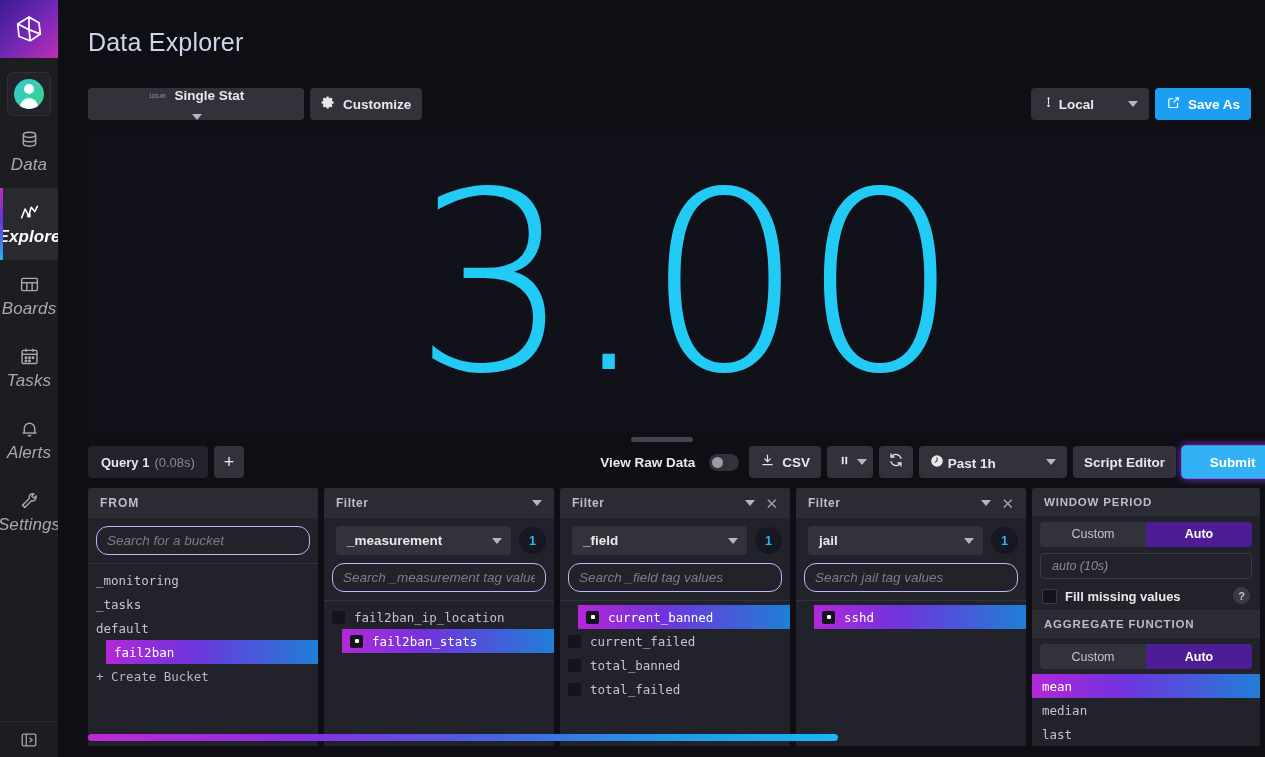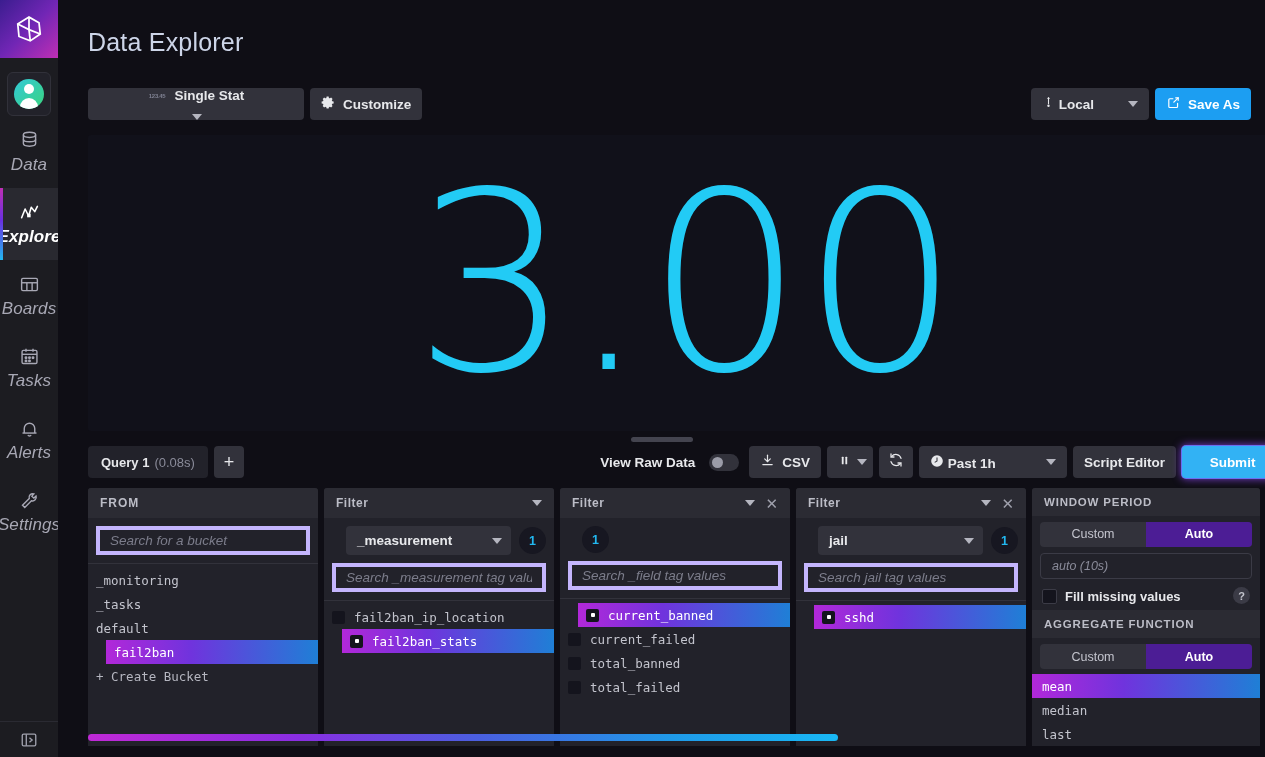--- a/index.html
+++ b/index.html
@@ -175,35 +175,35 @@
   .panel-head .ttl {
     font-size: 12px; font-weight: bold; color: #bcbdc7; letter-spacing: .5px;
   }
   .panel-head.from .ttl { letter-spacing: 1px; }
   .panel-head .caret { margin-left: auto; }
   .panel-head .xbtn {
     margin-left: 10px; color: #9fa0ac; font-size: 15px; cursor: pointer; line-height: 1;
   }
   .panel-body { flex: 1; display: flex; flex-direction: column; padding: 0; overflow: hidden; }
   .search-row { padding: 8px 8px 8px 8px; }
-  .dd-row { display: flex; align-items: center; gap: 8px; padding: 8px 8px 0 22px; text-align: right; }
+  .dd-row { display: flex; align-items: center; gap: 8px; padding: 8px 8px 0 12px; text-align: right; }
   .tag-dd {
     flex: 1; height: 29px; background: #32323b; border-radius: 4px;
     display: flex; align-items: center; justify-content: space-between;
     padding: 0 9px 0 11px; font-size: 13.5px; color: #e7e8eb; font-weight: bold;
     cursor: pointer;
   }
   .count-badge {
     width: 27px; height: 27px; border-radius: 50%; background: #171721;
     display: flex; align-items: center; justify-content: center;
     font-size: 12.5px; font-weight: bold; color: #22b8f0;
   }
   .sinput {
     width: 100%; height: 29px; background: transparent;
-    border: 4px solid #c4b5fd; border-radius: 0;
+    border: 1px solid #c4b5fd; border-radius: 12px;
     color: #d6d7de; font-size: 13.5px; padding: 0 10px;
     font-family: "Liberation Sans", sans-serif; font-style: italic;
     outline: none;
   }
   .sinput::placeholder { color: #7c7d8b; font-style: italic; }
   .list { flex: 1; overflow: hidden; border-top: 1px solid #32323b; padding-top: 4px; }
   .li {
     height: 24px; display: flex; align-items: center; gap: 9px;
     padding: 0 6px 0 8px; margin: 0 0 0 0;
     font-family: "DejaVu Sans Mono", monospace;
@@ -555,20 +555,24 @@
       </div>
 
       <div class="panel p3">
         <div class="panel-head">
           <span class="ttl">Filter</span>
           <span class="caret"></span>
           <span class="xbtn">✕</span>
         </div>
         <div class="panel-body">
           <div class="dd-row">
+            <div class="tag-dd">
+              <span>_field</span>
+              <span class="caret"></span>
+            </div>
             <div class="count-badge">1</div>
           </div>
           <div class="search-row">
             <input class="sinput" placeholder="Search _field tag values" style="">
           </div>
           <div class="list">
             <div class="li sel">
               <span class="cbox on"></span>
               <span>current_banned</span>
             </div>

